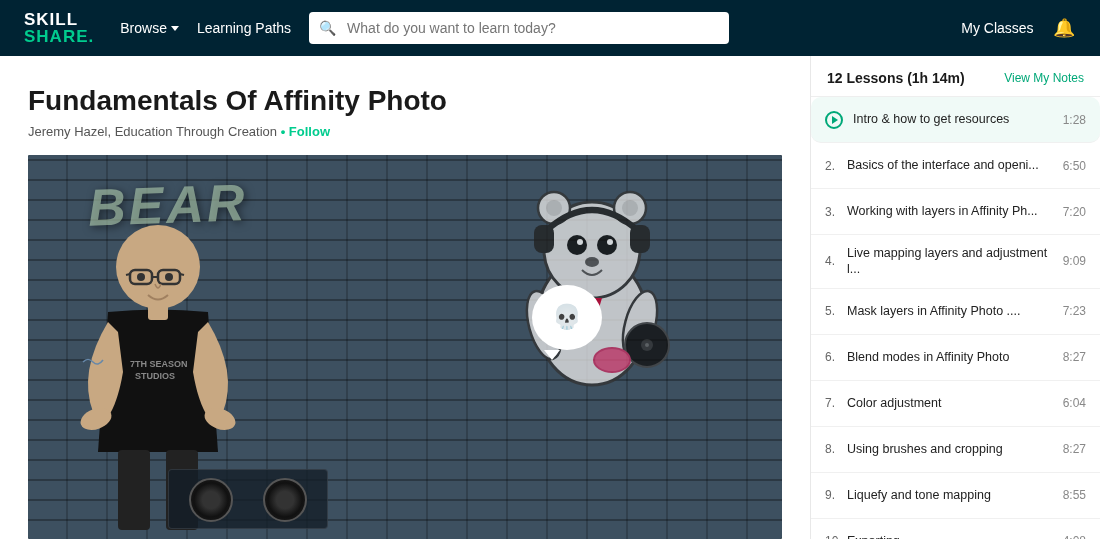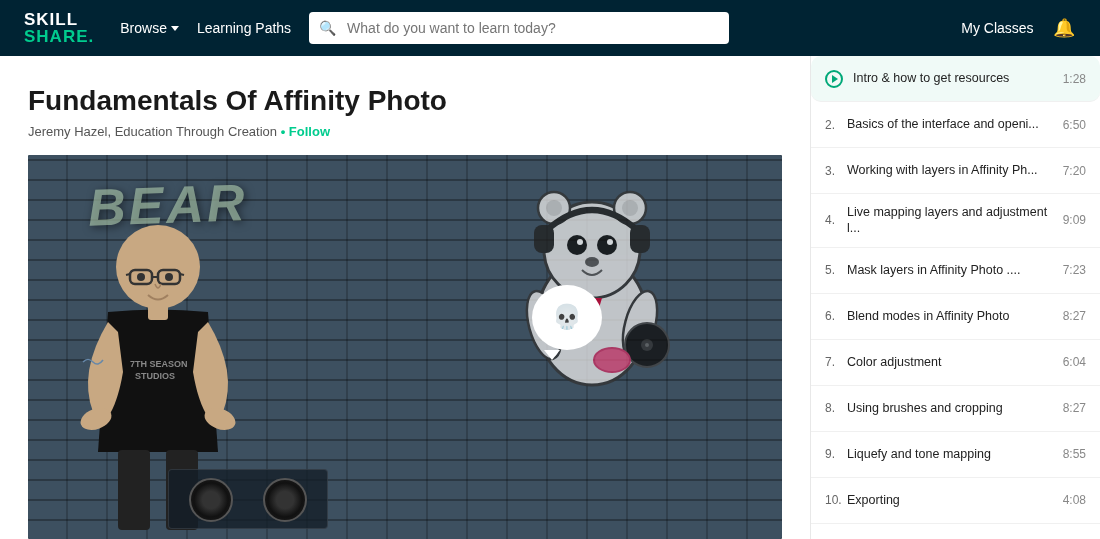--- a/index.html
+++ b/index.html
@@ -452,20 +452,24 @@
 
         <div class="turntable">
           <div class="turntable-disc"></div>
           <div class="turntable-disc2"></div>
         </div>
       </div>
     </div>
   </div>
 
   <div class="right-panel">
+    <div class="lessons-header">
+      <span class="lessons-count">12 Lessons (1h 14m)</span>
+      <span class="view-notes-link">View My Notes</span>
+    </div>
     <div class="lessons-list" id="lessons-list">
     <div class="lesson-item active">
           <div class="lesson-play-icon">
             <div class="play-tri"></div>
           </div>
           <span class="lesson-title">Intro &amp; how to get resources</span>
           <span class="lesson-duration">1:28</span>
         </div>
         <div class="lesson-item">
           <span class="lesson-number">2.</span>

